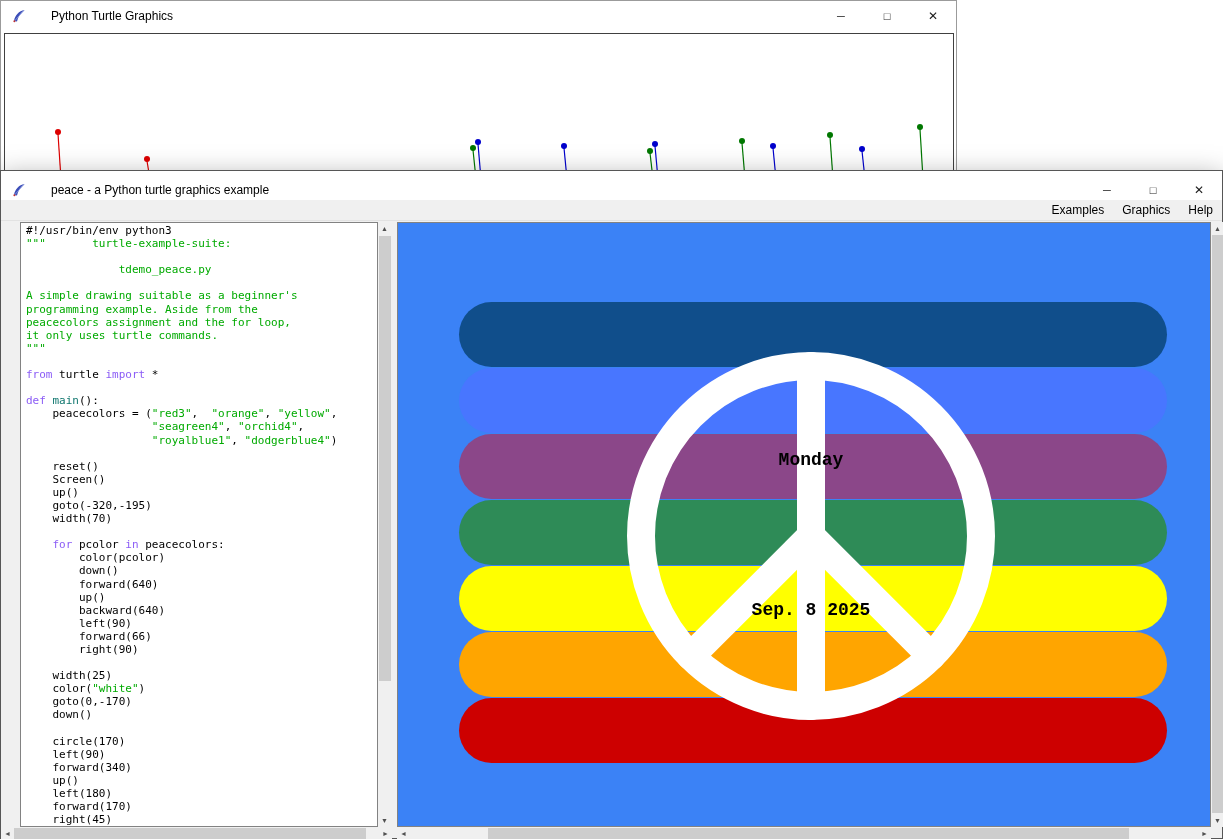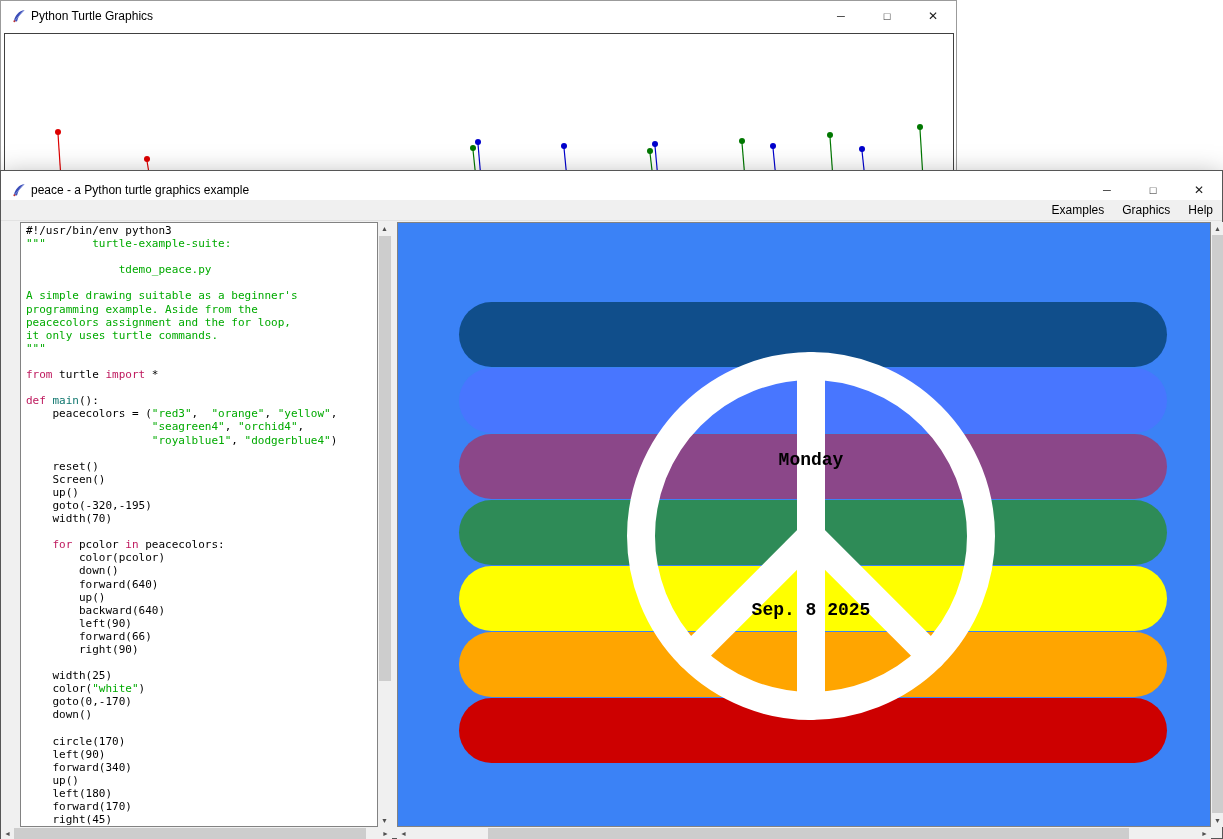--- a/index.html
+++ b/index.html
@@ -8,21 +8,21 @@
 
   .window { position:absolute; background:#ffffff; }
 
   
   .back-window { left:0; top:0; width:957px; height:839px; border:1px solid #9b9b9b; }
 
   .titlebar { position:absolute; left:0; top:0; right:0; background:#ffffff;
               display:flex; align-items:center; }
   .back-window .titlebar { height:30px; }
   .app-icon { width:16px; height:16px; margin-left:10px; flex:0 0 16px; }
-  .titlebar .title { font-size:12px; color:#000; margin-left:4px; white-space:nowrap; }
+  .titlebar .title { font-size:12px; color:#000; margin-left:24px; white-space:nowrap; }
   .win-controls { position:absolute; right:0; top:0; height:100%; display:flex; }
   .win-btn { width:46px; height:100%; display:flex; align-items:center; justify-content:center;
              font-size:11px; color:#1a1a1a; cursor:default; }
   .win-btn.close-btn { font-size:12px; }
 
   .back-canvas { position:absolute; left:3px; top:32px; width:950px; height:790px;
                  border:1px solid #404040; background:#fff; }
   .back-canvas svg { display:block; width:948px; height:788px; }
 
   
@@ -34,21 +34,21 @@
              display:flex; align-items:center; border-bottom:1px solid #e2e2e2;justify-content:flex-end; }
   .menu-item { font-size:12px; color:#000; padding:0 9px; cursor:default; }
 
   
   .code-pane { position:absolute; left:19px; top:51px; width:358px; height:605px;
                background:#ffffff; border:1px solid #828282; overflow:hidden; }
   .code-pane pre { font-family:"DejaVu Sans Mono","Liberation Mono",monospace;
                    font-size:11px; line-height:13.1px; padding:1px 0 0 5px; white-space:pre; }
   .code-line { height:13.1px; white-space:pre; }
   .tok-p { color:#000000; }
-  .tok-k { color:#be185d; }
+  .tok-k { color:#8b5cf6; }
   .tok-s { color:#00aa00; }
   .tok-d { color:#0f766e; }
 
   
   .canvas-pane { position:absolute; left:396px; top:51px; width:814px; height:605px;
                  background:#3b82f6; border:1px solid #828282; overflow:hidden; }
   .canvas-pane svg { display:block; width:812px; height:603px; }
   .canvas-label-text { font-family:"Liberation Mono","DejaVu Sans Mono",monospace;
                        font-weight:bold; font-size:18px; fill:#000; }
 

